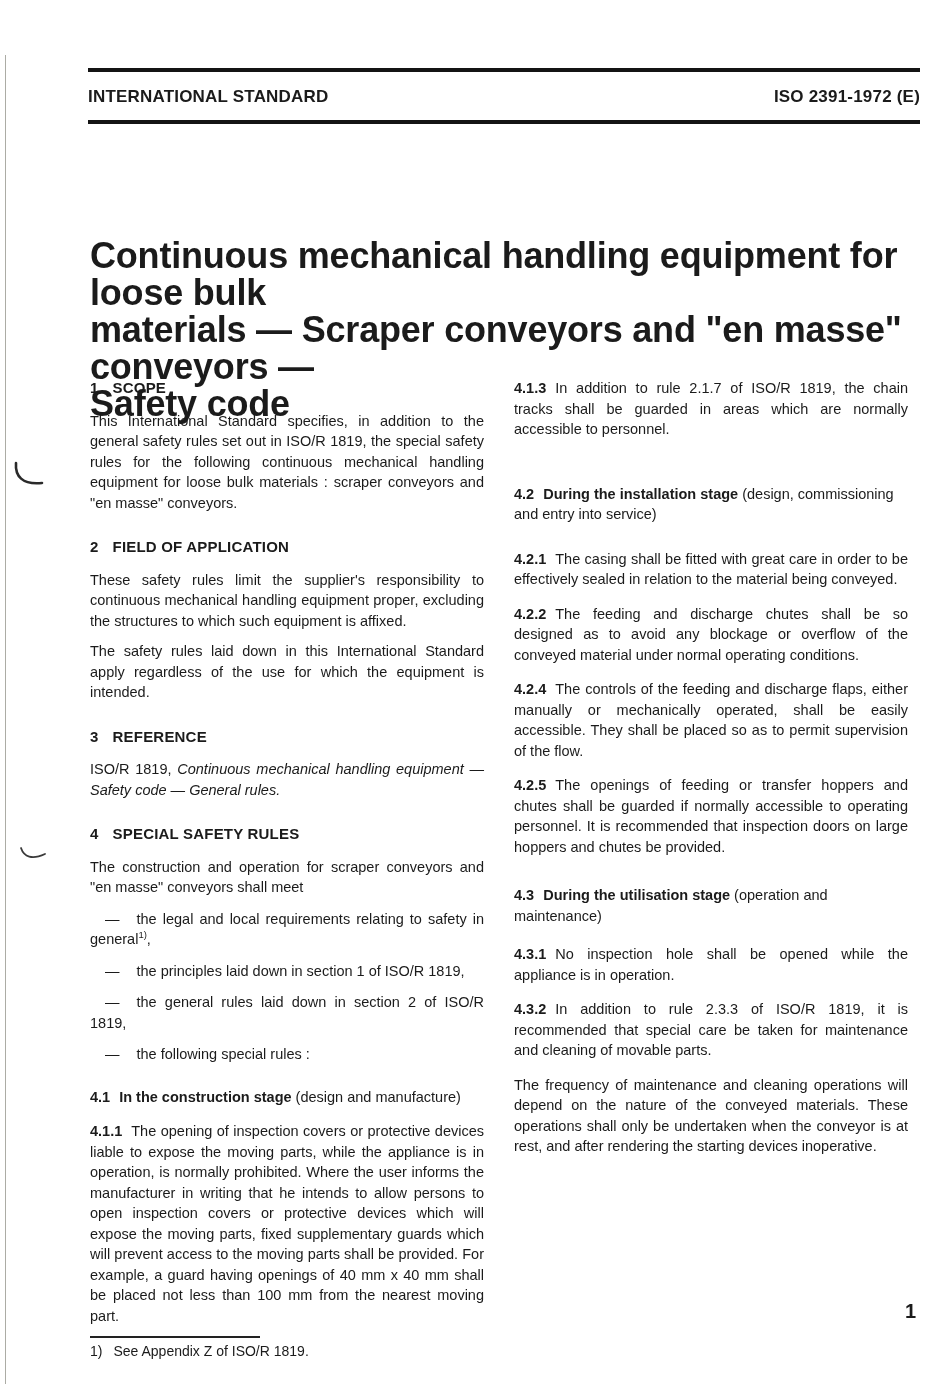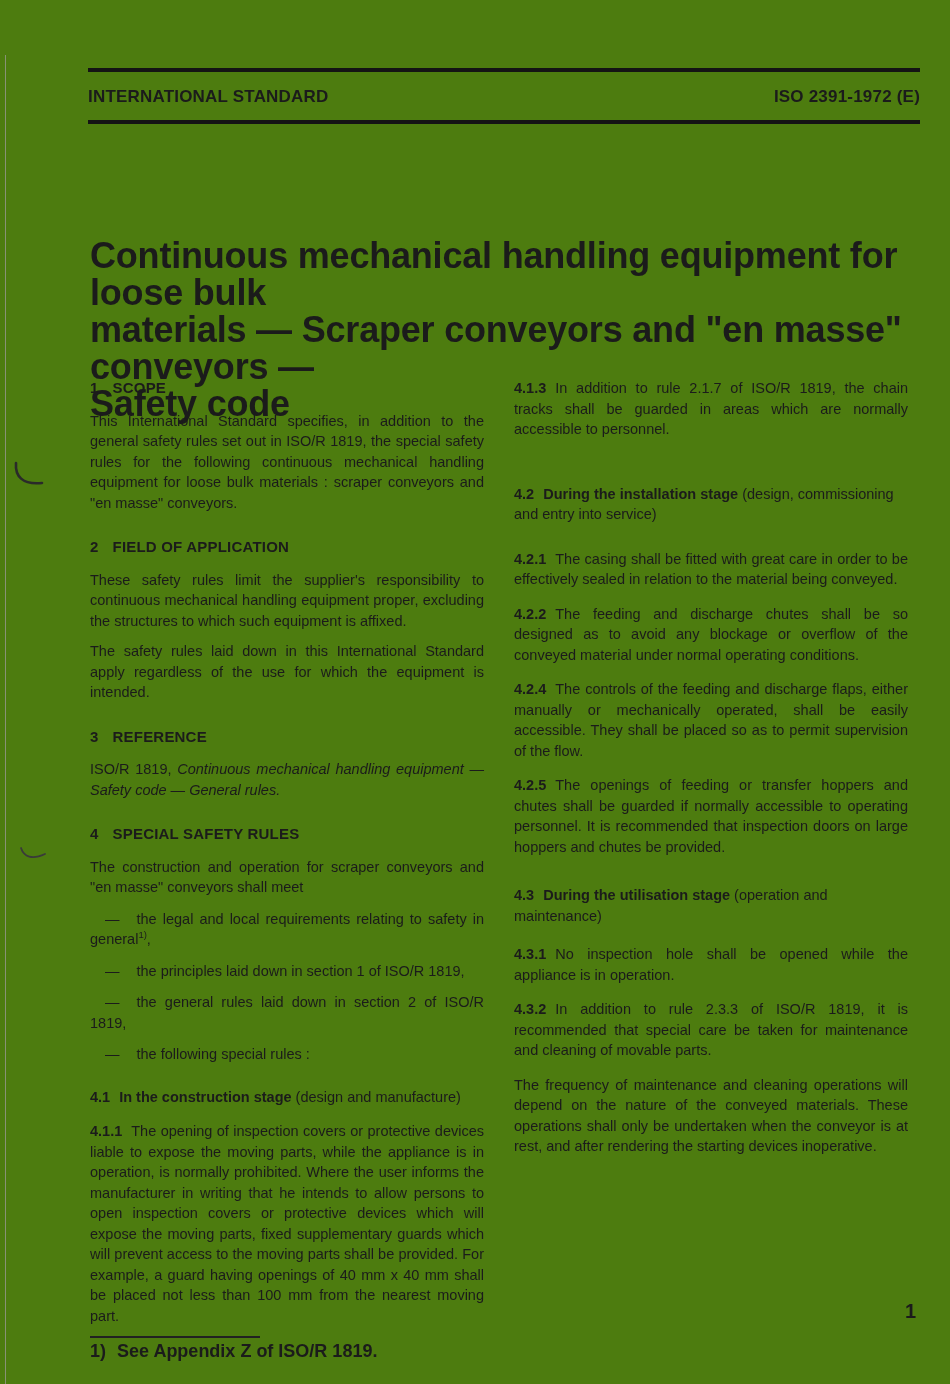--- a/index.html
+++ b/index.html
@@ -1,20 +1,20 @@
 <!DOCTYPE html>
 <html><head>
 <meta charset="utf-8">
 <style>
   html, body { margin: 0; padding: 0; background: #e8e8e6; }
   .page {
     position: relative;
     width: 950px; height: 1384px;
     margin: 0 auto;
-    background: #4d7c0f;
+    background: #ffffff;
     font-family: "Liberation Sans", sans-serif;
     color: #1b1b1b;
     overflow: hidden;
   }
   .edge-line {
     position: absolute; left: 5px; top: 55px; bottom: 0;
     width: 1px; background: #97978f; opacity: .8;
   }
   .pen-mark { position: absolute; }
   .hdr { position: absolute; left: 88px; right: 30px; top: 68px; }
@@ -44,21 +44,21 @@
   p { margin: 10px 0 0 0; }
   p.numbered { margin-top: 14px; }
   .pnum { font-weight: bold; margin-right: 9px; }
   p.subhead { margin-top: 22px; text-align: left; font-size: 14.5px; }
   p.subhead .bold { font-weight: bold; }
   p.bullet { text-indent: 15px; margin-top: 11px; }
   .dash { margin-right: 17px; }
   sup.fnref { font-size: 9.5px; vertical-align: 6px; line-height: 0; }
   .fnblock { margin-top: 10px; text-align: left; }
   .fnrule { width: 170px; border-top: 2px solid #222; margin-bottom: 5px; }
-  .fntext { font-size: 18px; line-height: 16px; font-weight: bold; }
+  .fntext { font-size: 14px; line-height: 16px; }
   .fnnum { margin-right: 11px; }
   .ref-italic { font-style: italic; }
   .page-number {
     position: absolute; right: 34px; top: 1300px;
     font-size: 20px; font-weight: bold;
   }
 </style>
 </head>
 <body>
 

